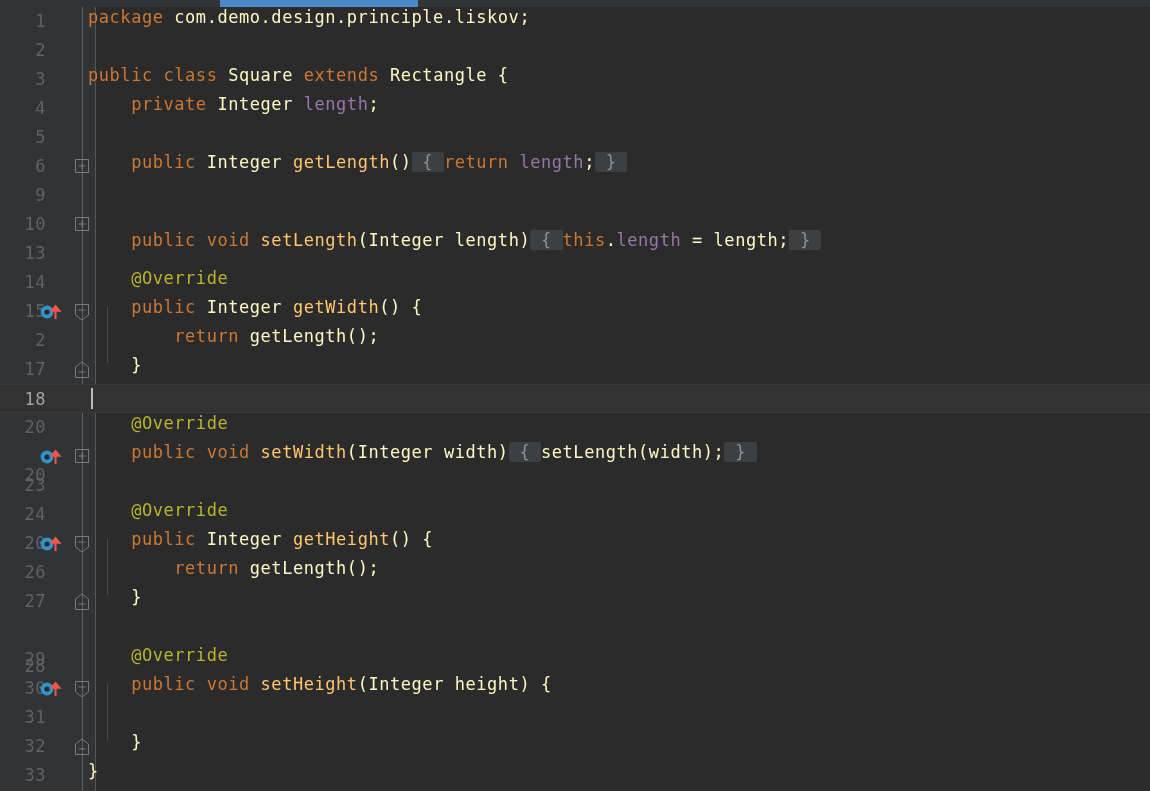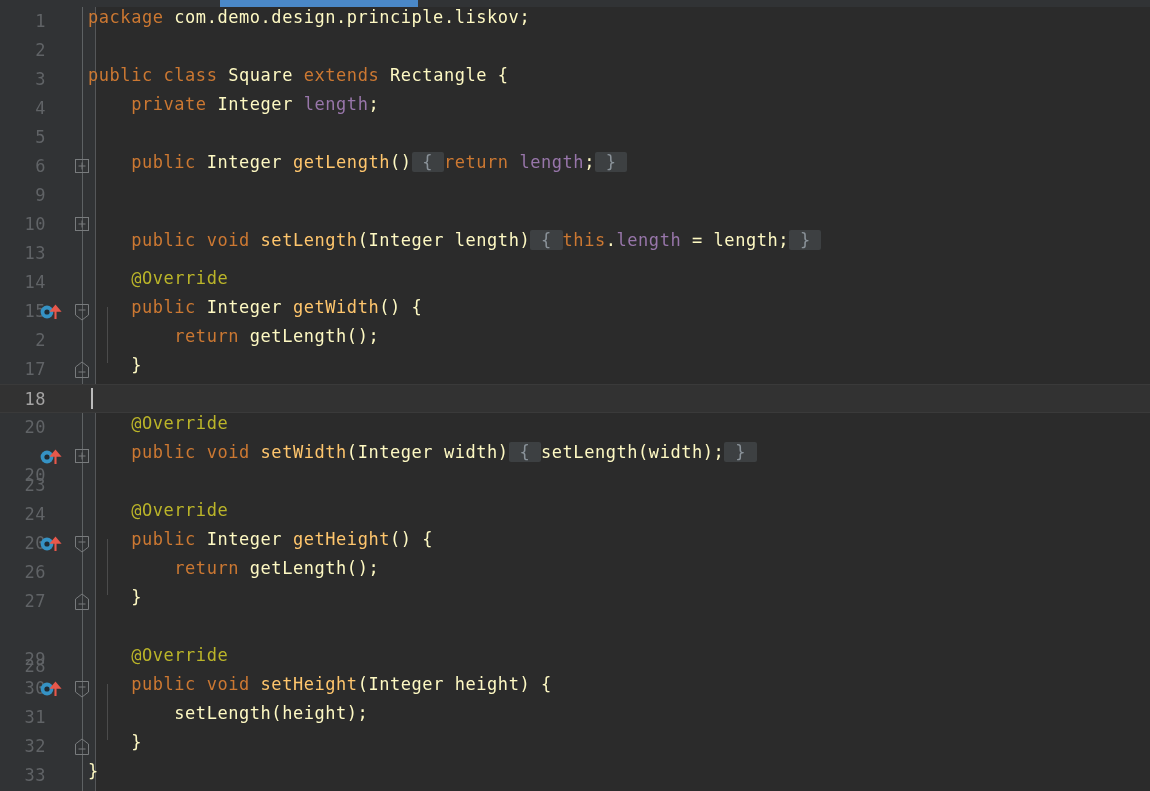--- a/index.html
+++ b/index.html
@@ -242,21 +242,21 @@
       <div class="code" style="top: 406px;"><span class="pl">    </span><span class="ann">@Override</span></div>
       <div class="code" style="top: 435px;"><span class="pl">    </span><span class="kw">public </span><span class="kw">void </span><span class="fn">setWidth</span><span class="pl">(Integer width)</span><span class="fold"> { </span><span class="pl">setLength(width);</span><span class="fold"> } </span></div>
       <div class="code" style="top: 464px;"></div>
       <div class="code" style="top: 493px;"><span class="pl">    </span><span class="ann">@Override</span></div>
       <div class="code" style="top: 522px;"><span class="pl">    </span><span class="kw">public </span><span class="pl">Integer </span><span class="fn">getHeight</span><span class="pl">() {</span></div>
       <div class="code" style="top: 551px;"><span class="pl">        </span><span class="kw">return </span><span class="pl">getLength</span><span class="pl">();</span></div>
       <div class="code" style="top: 580px;"><span class="pl">    }</span></div>
       <div class="code" style="top: 609px;"></div>
       <div class="code" style="top: 638px;"><span class="pl">    </span><span class="ann">@Override</span></div>
       <div class="code" style="top: 667px;"><span class="pl">    </span><span class="kw">public </span><span class="kw">void </span><span class="fn">setHeight</span><span class="pl">(Integer height) {</span></div>
-      <div class="code" style="top: 696px;"><span class="pl">        </span><span class="pl">setLength(height);</span></div>
+      <div class="code" style="top: 696px;"><span class="pl">        </span></div>
       <div class="code" style="top: 725px;"><span class="pl">    }</span></div>
       <div class="code" style="top: 754px;"><span class="pl">}</span></div>
     </div>
   <div id="markers">
       <div class="fold-marker" style="top: 152px;">
         <svg width="15" height="15" viewBox="0 0 15 15">
           <rect x="0.5" y="0.5" width="13" height="13" style="stroke:#787b7d;stroke-width:1;fill:none"></rect>
           <line x1="3.5" y1="7" x2="10.5" y2="7" style="stroke:#787b7d;stroke-width:1;fill:none"></line>
           <line x1="7" y1="3.5" x2="7" y2="10.5" style="stroke:#787b7d;stroke-width:1;fill:none"></line>
         </svg>

